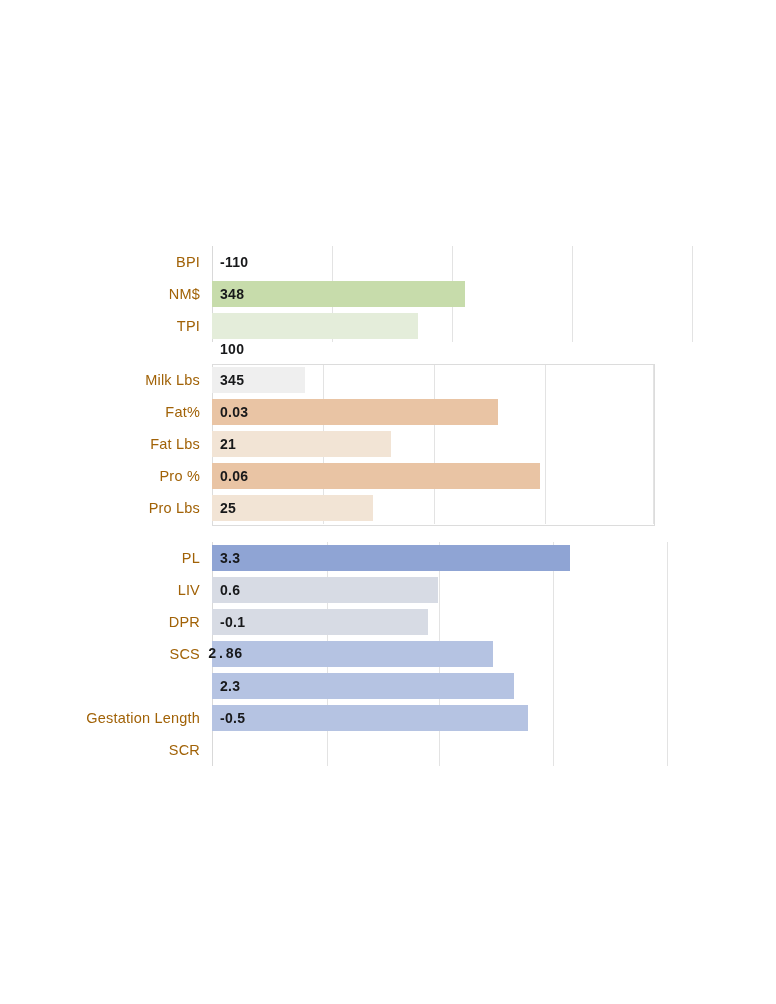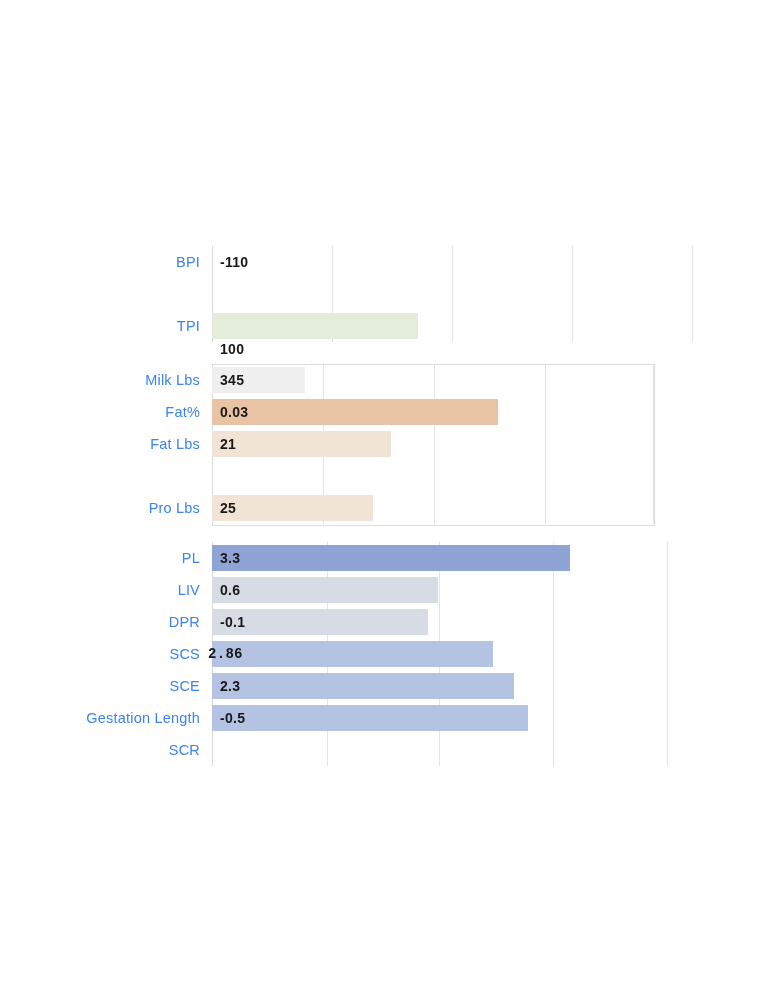--- a/index.html
+++ b/index.html
@@ -63,21 +63,21 @@
     left: 0;
     width: 776px;
     height: 32px;
   }
   .row-label {
     position: absolute;
     left: 0;
     width: 200px;
     text-align: right;
     font-size: 14.5px;
-    color: #3b82f6;
+    color: #a16207;
     letter-spacing: 0.2px;
     line-height: 32px;
     white-space: nowrap;
   }
   .row-bar {
     position: absolute;
     top: 3px;
     height: 26px;
     border-radius: 0;
   }
@@ -101,20 +101,25 @@
         <div class="axisline" style="left: 212px;"></div>
         <div class="gridline" style="left: 332px;"></div>
         <div class="gridline" style="left: 452px;"></div>
         <div class="gridline" style="left: 572px;"></div>
         <div class="gridline" style="left: 692px;"></div>
       </div>
       <div class="row" style="top: 0px;">
         <div class="row-label">BPI</div>
         <div class="row-value" style="left: 220px;">-110</div>
       </div>
+      <div class="row" style="top: 32px;">
+        <div class="row-label">NM$</div>
+        <div class="row-bar" style="left: 212px; width: 253px; background: rgb(199, 220, 171);"></div>
+        <div class="row-value" style="left: 220px;">348</div>
+      </div>
       <div class="row" style="top: 64px; text-decoration: underline;">
         <div class="row-label">TPI</div>
         <div class="row-bar" style="left: 212px; width: 206px; background: rgb(228, 237, 218);"></div>
         <div class="row-value" style="left: 220px; margin-top: 23px;">100</div>
       </div>
     </div>
     <div class="chart-block" style="top: 364px; height: 160px;">
       <div class="grid-layer">
         <div class="axisline" style="left: 212px;"></div>
         <div class="gridline" style="left: 323px;"></div>
@@ -131,20 +136,25 @@
       <div class="row" style="top: 32px;">
         <div class="row-label">Fat%</div>
         <div class="row-bar" style="left: 212px; width: 286px; background: rgb(233, 196, 164);"></div>
         <div class="row-value" style="left: 220px;">0.03</div>
       </div>
       <div class="row" style="top: 64px; padding-left: 28px;">
         <div class="row-label">Fat Lbs</div>
         <div class="row-bar" style="left: 212px; width: 179px; background: rgb(242, 228, 213);"></div>
         <div class="row-value" style="left: 220px;">21</div>
       </div>
+      <div class="row" style="top: 96px;">
+        <div class="row-label">Pro %</div>
+        <div class="row-bar" style="left: 212px; width: 328px; background: rgb(233, 196, 164);"></div>
+        <div class="row-value" style="left: 220px;">0.06</div>
+      </div>
       <div class="row" style="top: 128px; text-decoration: underline;">
         <div class="row-label">Pro Lbs</div>
         <div class="row-bar" style="left: 212px; width: 161px; background: rgb(242, 228, 213);"></div>
         <div class="row-value" style="left: 220px;">25</div>
       </div>
     </div>
     <div class="chart-block" style="top: 542px; height: 224px;">
       <div class="grid-layer">
         <div class="axisline" style="left: 212px;"></div>
         <div class="gridline" style="left: 327px;"></div>
@@ -166,21 +176,20 @@
         <div class="row-label">DPR</div>
         <div class="row-bar" style="left: 212px; width: 216px; background: rgb(215, 219, 228);"></div>
         <div class="row-value" style="left: 220px;">-0.1</div>
       </div>
       <div class="row" style="top: 96px;">
         <div class="row-label">SCS</div>
         <div class="row-bar" style="left: 212px; width: 281px; background: rgb(181, 195, 226);"></div>
         <div class="row-value" style="left: 208px; font-family: Liberation Mono, monospace;">2.86</div>
       </div>
       <div class="row" style="top: 128px;">
-        <div class="row-label">SCE</div>
         <div class="row-bar" style="left: 212px; width: 302px; background: rgb(181, 195, 226);"></div>
         <div class="row-value" style="left: 220px;">2.3</div>
       </div>
       <div class="row" style="top: 160px;">
         <div class="row-label">Gestation Length</div>
         <div class="row-bar" style="left: 212px; width: 316px; background: rgb(181, 195, 226);"></div>
         <div class="row-value" style="left: 220px;">-0.5</div>
       </div>
       <div class="row" style="top: 192px;">
         <div class="row-label">SCR</div>

